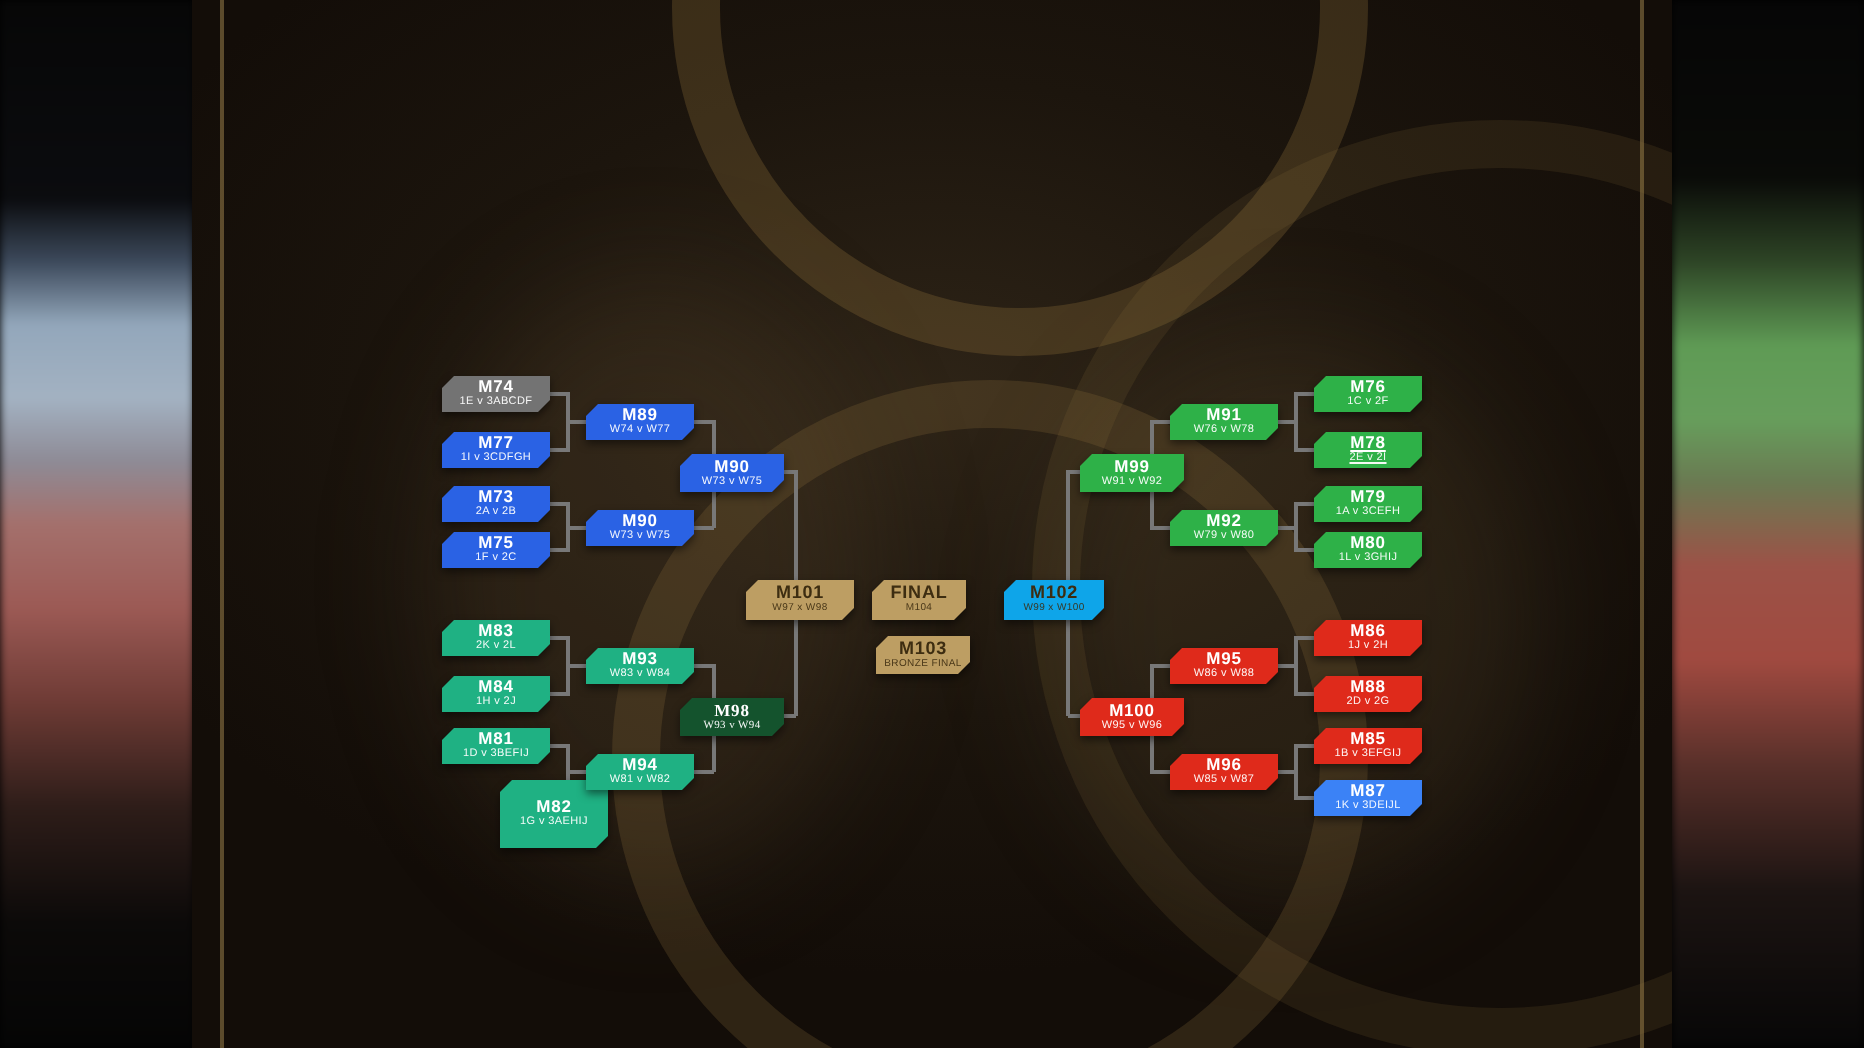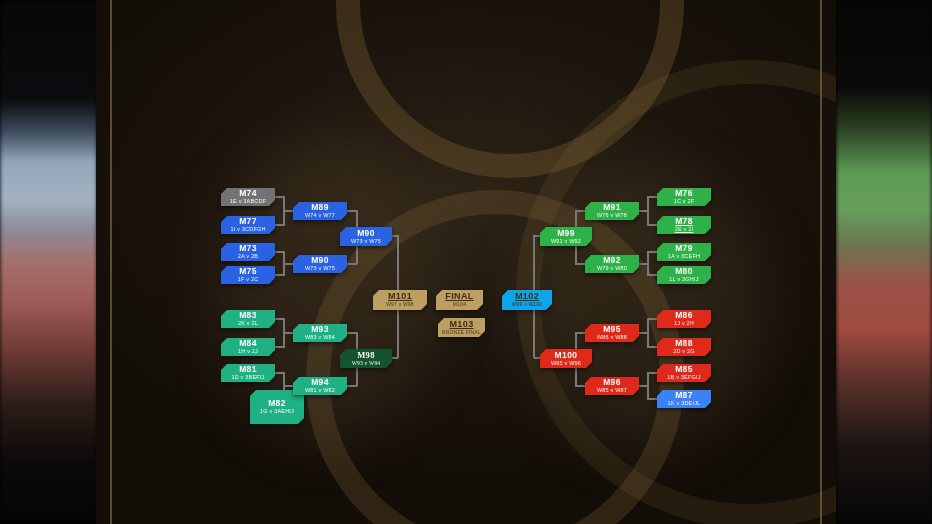--- a/index.html
+++ b/index.html
@@ -41,21 +41,21 @@
   .logo-draw{font-size:6px;letter-spacing:2px;margin-top:1px;color:#cfc09a;}
 
   
   .mbox-w{position:absolute;z-index:4;filter:drop-shadow(0 2px 2px rgba(0,0,0,.5));}
   .mbox{width:100%;height:100%;display:flex;flex-direction:column;align-items:center;justify-content:center;
     clip-path:polygon(6px 0,100% 0,100% calc(100% - 6px),calc(100% - 6px) 100%,0 100%,0 6px);
     color:#fff;text-align:center;}
   .mbox .mid{font-weight:800;font-size:8.5px;line-height:9px;letter-spacing:.4px;}
   .mbox .msub{font-size:5.5px;line-height:6.5px;letter-spacing:.2px;opacity:.95;}
   .mbox.gold{color:#3d2d11;}
-  .mbox.gold .mid{font-size:9px;text-decoration:underline;}
+  .mbox.gold .mid{font-size:9px;}
   .mbox.gold .msub{font-size:5px;opacity:.9;}
   .line{position:absolute;background:#787878;z-index:2;}
 </style>
 </head>
 <body>
 
 <div class="stage">
   <div class="strip strip-left"></div>
   <div class="strip strip-right"></div>
 

